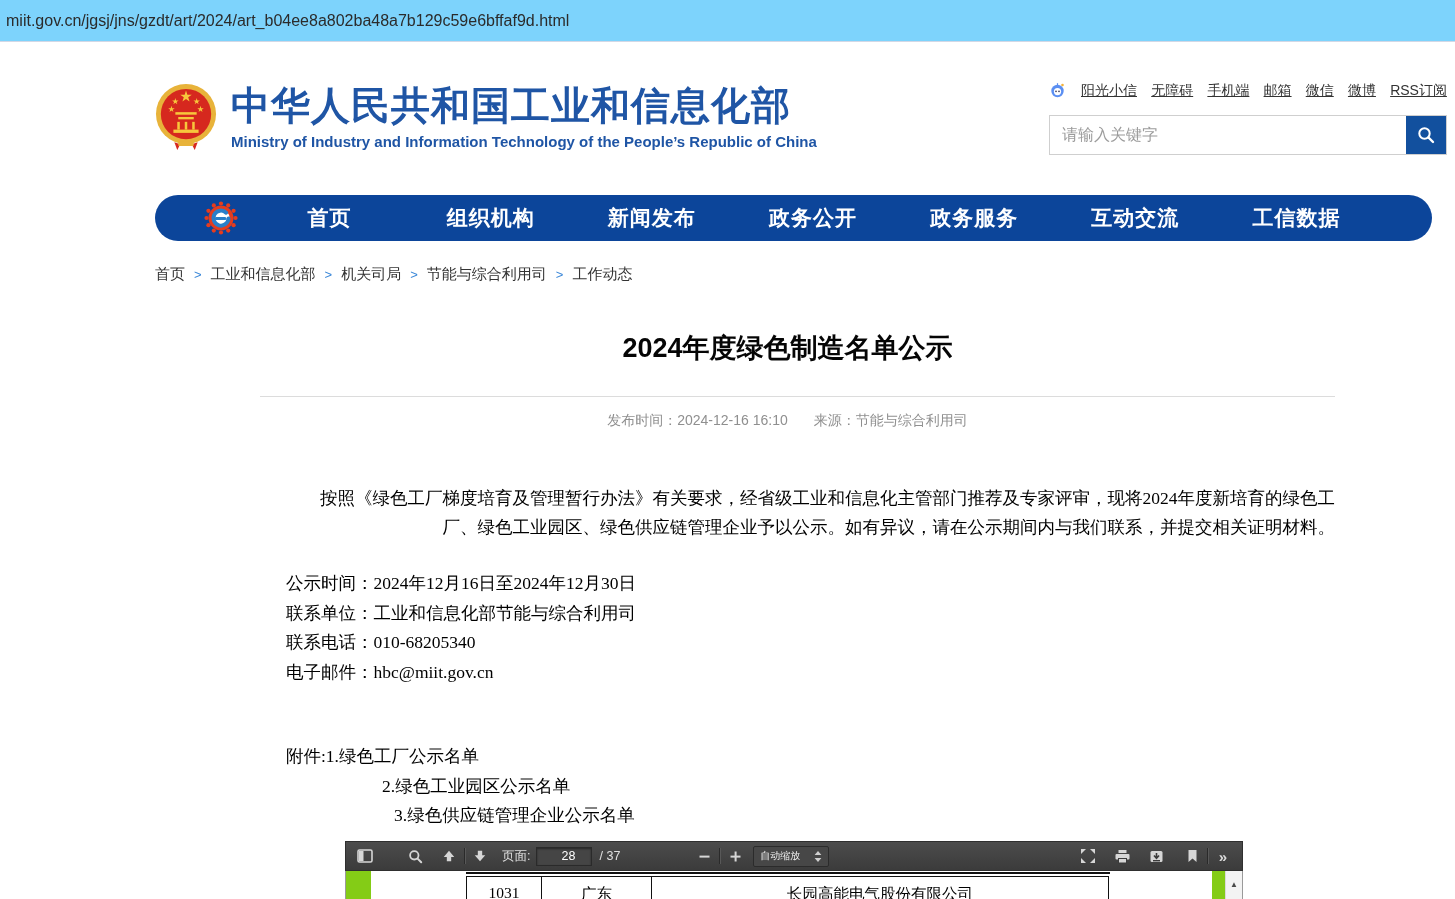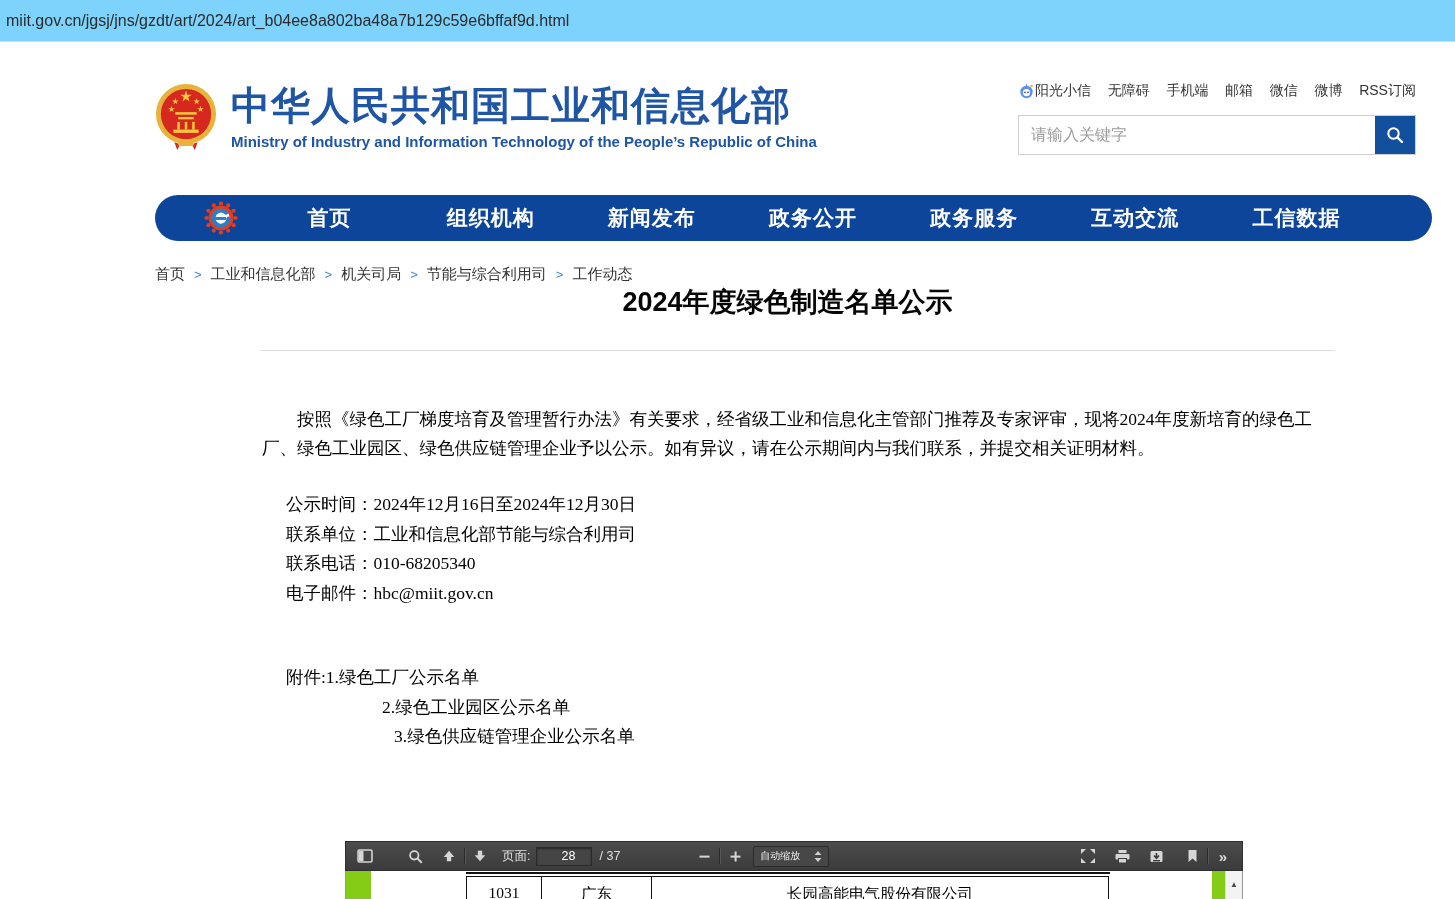--- a/index.html
+++ b/index.html
@@ -5,58 +5,58 @@
   * { margin:0; padding:0; box-sizing:border-box; }
   html,body { width:1455px; height:899px; overflow:hidden; background:#fff;
     font-family:"Liberation Sans", sans-serif; }
 
   
   .urlbar { height:42px; background:#7dd3fc; border-bottom:1px solid #d2d8e6;
     display:flex; align-items:center; padding-left:6px; }
   .urlbar .url { font-size:16px; color:#2b2b2b; }
 
   
-  .site-header { display:flex; align-items:flex-start; padding:40px 39px 0 155px; }
+  .site-header { display:flex; align-items:flex-start; padding:40px 8px 0 155px; }
   .brand { display:flex; align-items:center; gap:14px; }
   .brand .emblem { width:62px; height:70px; flex:none; }
   .brand-titles .cn { font-size:39px; font-weight:900; color:#1f55a5; letter-spacing:1px; line-height:1.15;
     font-family:"Liberation Sans", sans-serif; }
   .brand-titles .en { font-size:15px; font-weight:700; color:#1f55a5; margin-top:4px; }
 
   .header-right { margin-left:auto; width:398px; }
   .quick-links { display:flex; align-items:center; justify-content:space-between;
     font-size:14px; color:#333; white-space:nowrap; }
-  .quick-links .ql { cursor:pointer; display:flex; align-items:flex-end; gap:0; }
+  .quick-links .ql { cursor:pointer; display:flex; align-items:flex-start; gap:15px;text-decoration:underline; }
   .search-row { margin-top:15px; display:flex; height:40px; border:1px solid #cfcfcf; background:#3b82f6; }
   .search-row input { flex:1; border:0; outline:none; padding:0 12px; font-size:16px; color:#333;
     font-family:"Liberation Sans", sans-serif; }
   .search-row input::placeholder { color:#9c9c9c; }
   .search-btn { width:40px; height:38px; background:#12509e; border:0; display:flex;
     align-items:center; justify-content:center; cursor:pointer; }
 
   
   .main-nav { margin:40px 23px 0 155px; height:46px; background:#0c459a; border-radius:24px;
     display:flex; align-items:center; padding:0 55px 0 48px; }
   .main-nav .nav-logo { width:36px; height:36px; margin-right:10px; flex:none; cursor:pointer; }
   .main-nav .nav-item { flex:1; text-align:center; color:#fff; font-size:21px; font-weight:600;
     cursor:pointer; letter-spacing:1px; }
 
   
   .breadcrumb { margin:24px 0 0 155px; font-size:15px; color:#333; display:flex; gap:9px; align-items:center;}
   .breadcrumb .bc-item { cursor:pointer; }
   .breadcrumb .bc-sep { color:#3a87d8; font-size:13px; }
 
   
-  .article { width:1095px; margin-left:240px; color:#000; }
+  .article { width:1095px; margin-left:240px; margin-top:46px; color:#000; }
   .article-title { text-align:center; font-size:27px; font-weight:800; color:#050505; }
   .article-divider { border-top:1px solid #dcdcdc; margin:30px 0 0 20px; }
   .article-meta { text-align:center; margin-top:15px; font-size:14px; color:#8f8f8f; }
   .article-meta .gap { display:inline-block; width:26px; }
   .article-body { margin-top:54px; padding-left:22px; font-family:"Liberation Serif", serif;
-    font-size:17.5px; line-height:29px; }
+    font-size:17.5px; line-height:29px;text-align:right; }
   .article-body p { text-indent:2em; }
   .info-lines { margin-top:27px; padding-left:46px; font-family:"Liberation Serif", serif;
     font-size:17.5px; line-height:29.5px; }
   .attachments { margin-top:55px; padding-left:46px; font-family:"Liberation Serif", serif;
     font-size:17.5px; line-height:29.5px; }
   .attachments .att-2 { padding-left:96px; }
   .attachments .att-3 { padding-left:108px; }
   .att-link { cursor:pointer; }
 
   
@@ -199,20 +199,23 @@
   <span class="bc-item">机关司局</span>
   <span class="bc-sep">&gt;</span>
   <span class="bc-item">节能与综合利用司</span>
   <span class="bc-sep">&gt;</span>
   <span class="bc-item">工作动态</span>
 </div>
 
 <div class="article">
   <div class="article-title">2024年度绿色制造名单公示</div>
   <div class="article-divider"></div>
+  <div class="article-meta">
+    <span>发布时间：</span><span>2024-12-16 16:10</span><span class="gap"></span><span>来源：</span><span>节能与综合利用司</span>
+  </div>
 
   <div class="article-body">
     <p>按照《绿色工厂梯度培育及管理暂行办法》有关要求，经省级工业和信息化主管部门推荐及专家评审，现将2024年度新培育的绿色工厂、绿色工业园区、绿色供应链管理企业予以公示。如有异议，请在公示期间内与我们联系，并提交相关证明材料。</p>
   </div>
 
   <div class="info-lines">
     <div>公示时间：2024年12月16日至2024年12月30日</div>
     <div>联系单位：工业和信息化部节能与综合利用司</div>
     <div>联系电话：010-68205340</div>
     <div>电子邮件：hbc@miit.gov.cn</div>

